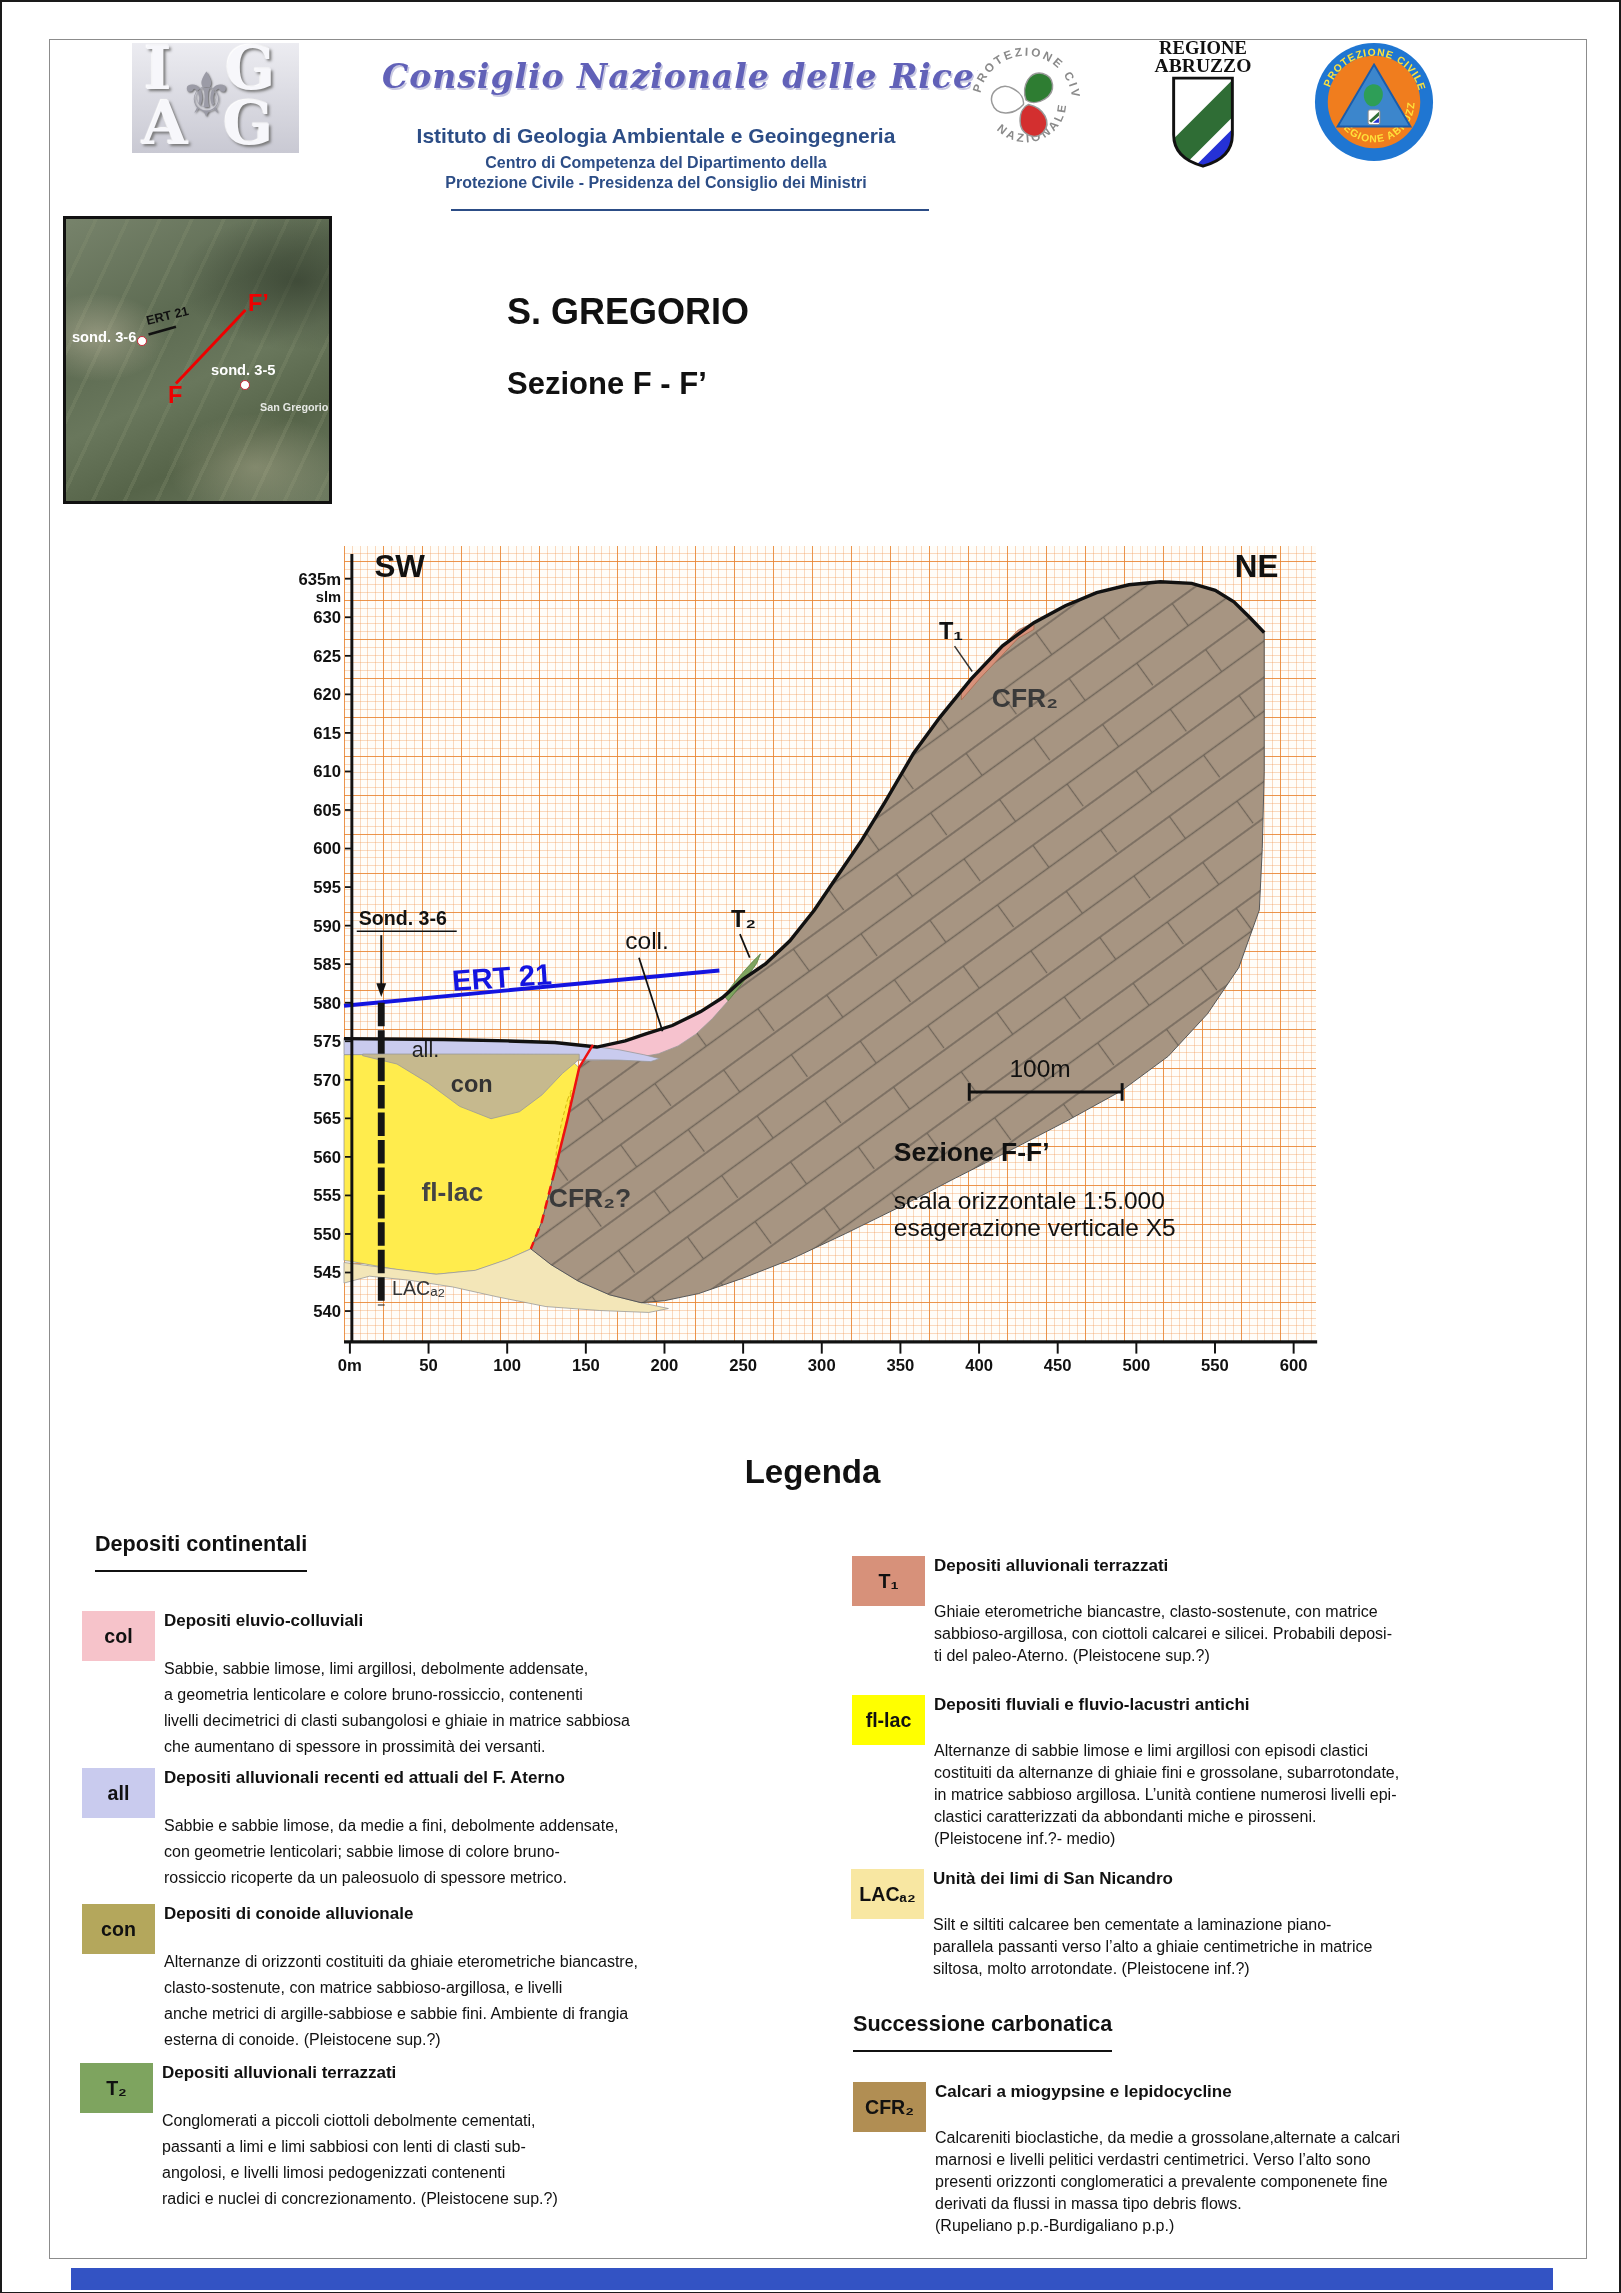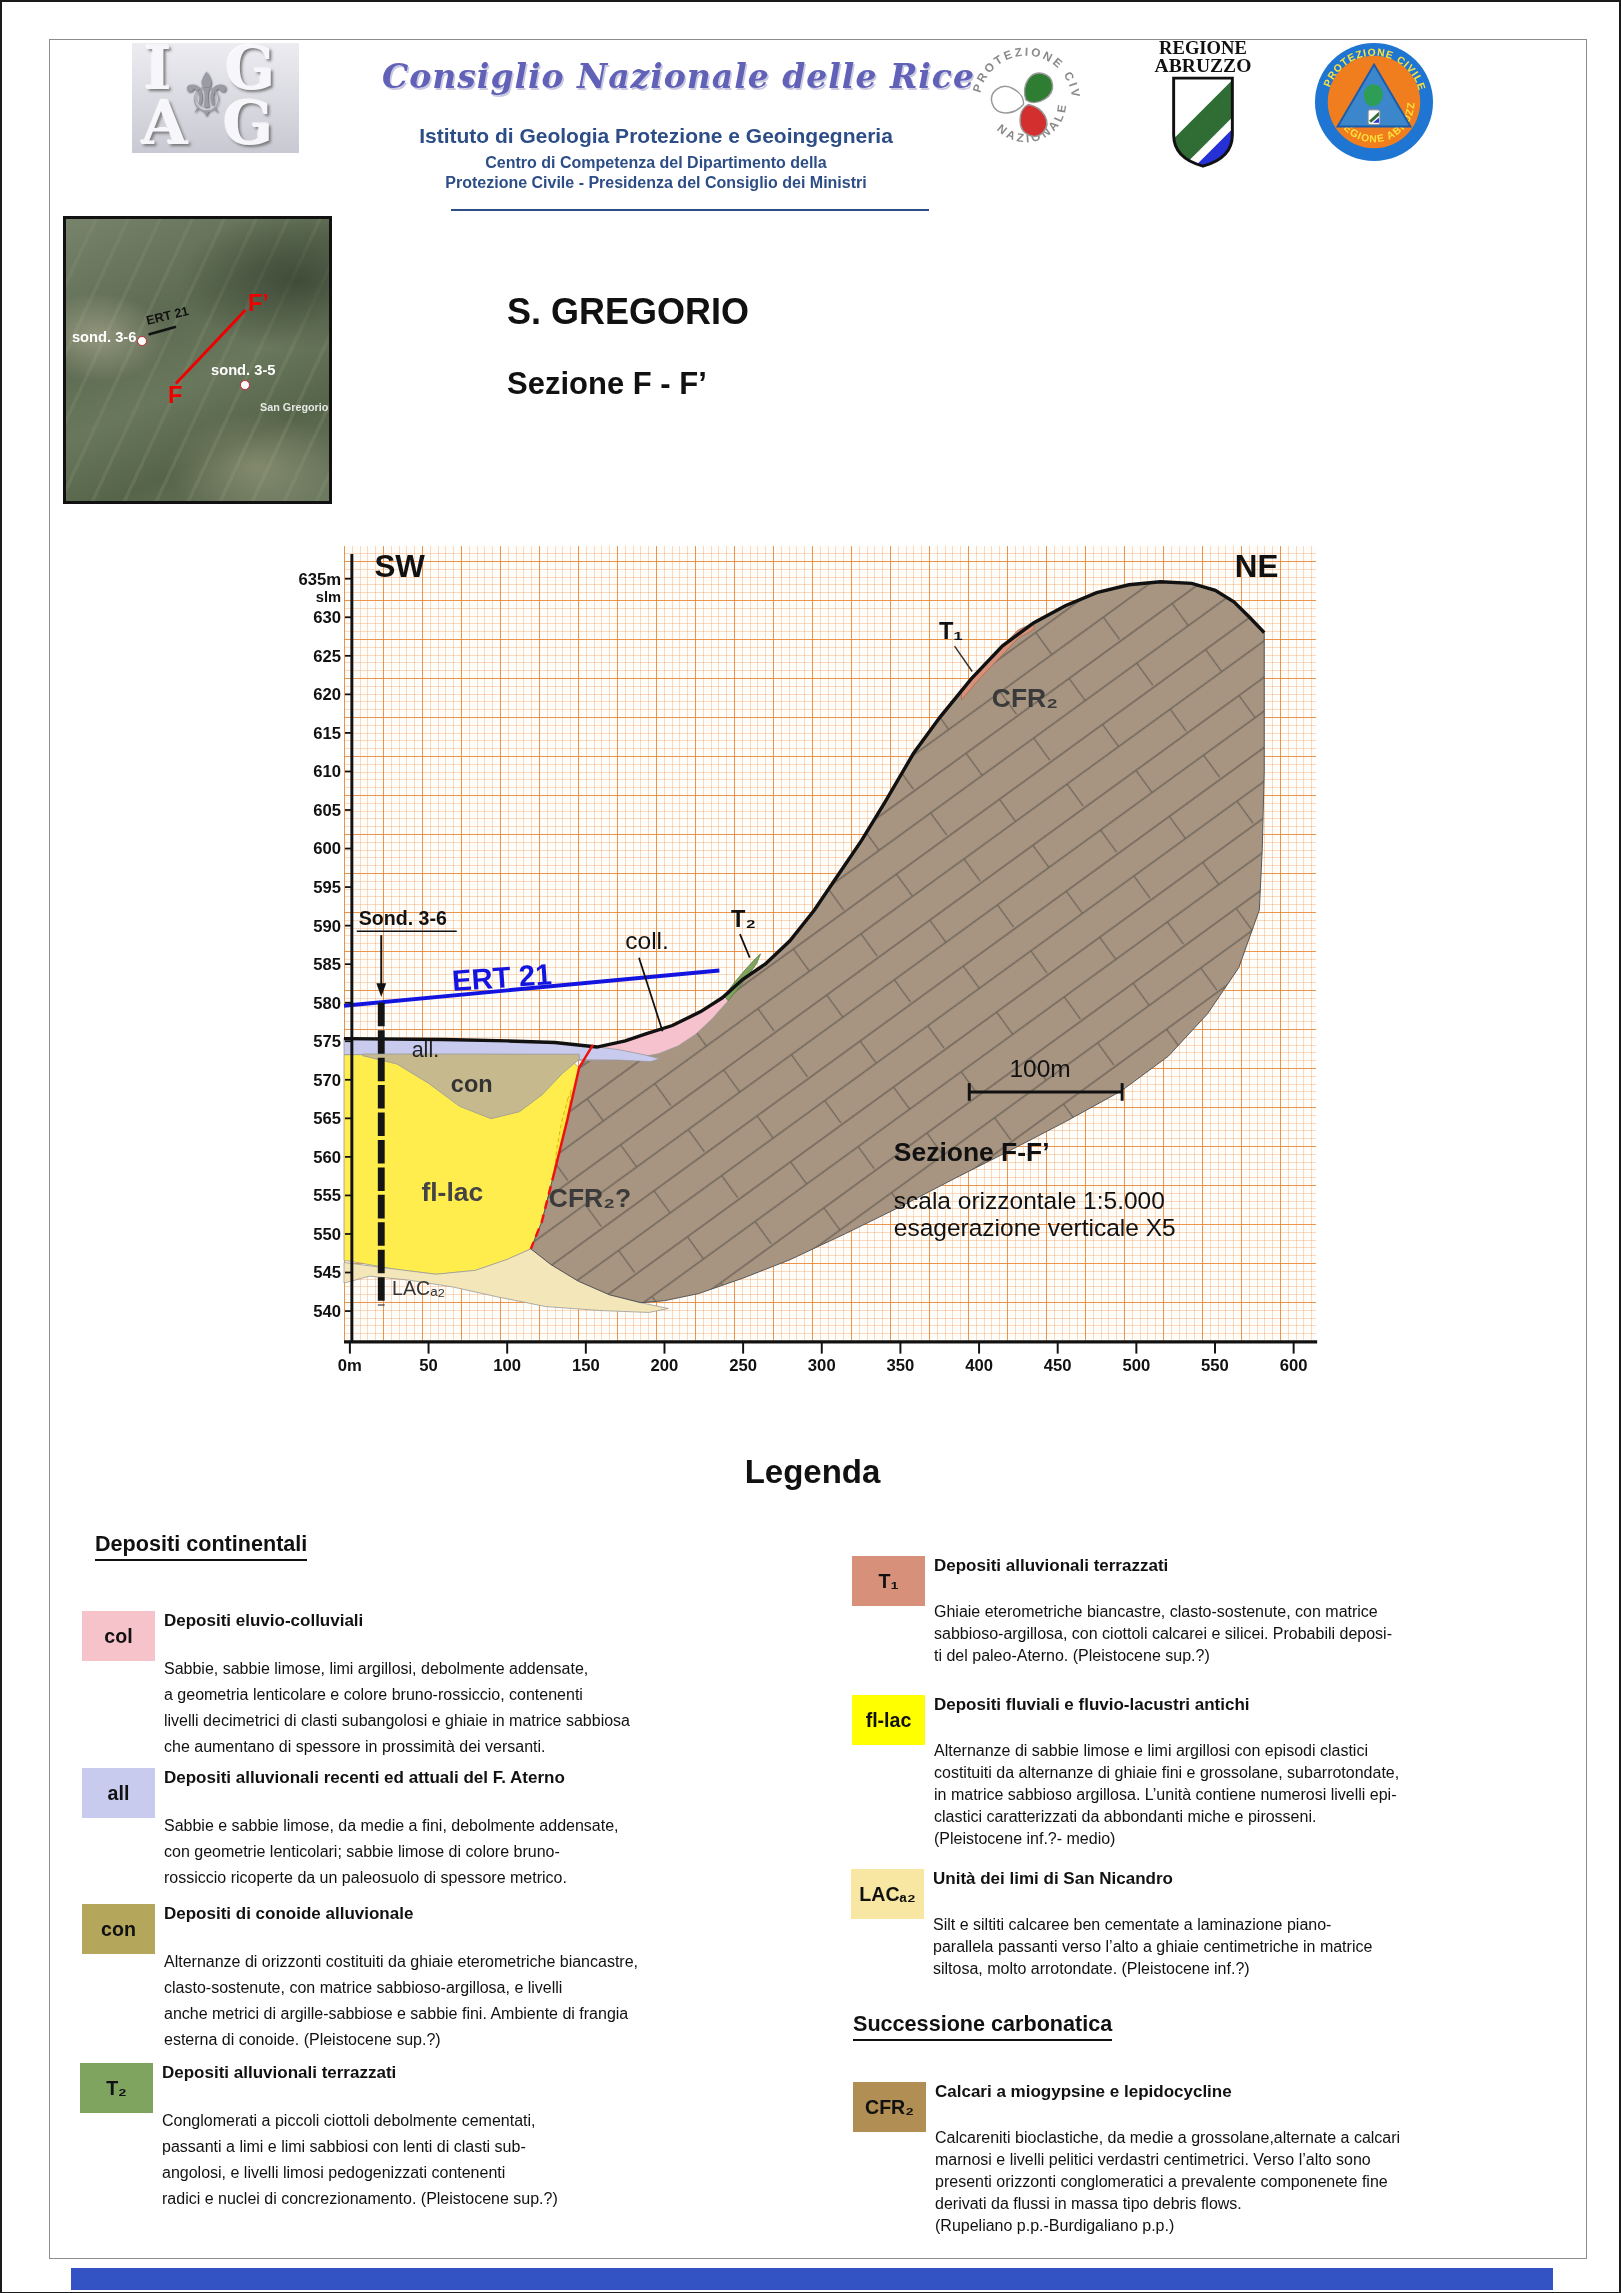--- a/index.html
+++ b/index.html
@@ -45,21 +45,21 @@
       repeating-linear-gradient(0deg,rgba(232,131,47,.8) 0,rgba(232,131,47,.8) 1px,transparent 1px,transparent 39px),
       repeating-linear-gradient(90deg,rgba(232,131,47,.8) 0,rgba(232,131,47,.8) 1px,transparent 1px,transparent 39px),
       repeating-linear-gradient(0deg,rgba(240,150,80,.35) 0,rgba(240,150,80,.35) 1px,transparent 1px,transparent 7.8px),
       repeating-linear-gradient(90deg,rgba(240,150,80,.35) 0,rgba(240,150,80,.35) 1px,transparent 1px,transparent 7.8px);}
   .section-svg{position:absolute;left:294px;top:534px;}
   .section-svg text{font-family:"Liberation Sans",sans-serif;}
   
   .legend-title{position:absolute;left:0;top:1451px;width:1621px;text-align:center;
                 font-size:33px;font-weight:bold;color:#111;}
   .group-head{position:absolute;font-size:21.6px;font-weight:bold;color:#111;
-              border-bottom:2.5px solid #111;padding-bottom:2px;}
+              border-bottom:2.5px solid #111;padding-bottom:13px;}
   .lg-entry{position:absolute;}
   .lg-swatch{position:absolute;left:0;top:0;width:73px;height:50px;display:flex;
              align-items:center;justify-content:center;font-size:19.6px;font-weight:bold;color:#111;}
   .lg-body{position:absolute;left:82px;top:0;white-space:nowrap;}
   .lg-title{font-size:17px;font-weight:bold;color:#111;}
   .lg-desc{position:absolute;left:0;top:45px;font-size:16px;color:#111;}
   .col-left .lg-desc{line-height:26px;}
   .col-right .lg-desc{line-height:22px;}
   
   .footer-bar{position:absolute;left:69px;top:2266px;width:1482px;height:21.6px;}
@@ -74,21 +74,21 @@
     <div class="igag-bg"></div>
     <span class="igag-letter" style="left:39px;top:-3.9px">I</span>
     <span class="igag-letter" style="left:120px;top:-3.9px">G</span>
     <span class="igag-letter" style="left:37px;top:51px">A</span>
     <span class="igag-letter" style="left:118px;top:51px">G</span>
     <span class="igag-fleur" style="left:74px;top:21.6px">⚜</span>
   </div>
 
   <div class="cnr-script">Consiglio Nazionale delle Ricerche</div>
   <div class="inst">
-    <div class="inst-l1">Istituto di Geologia Protezione e Geoingegneria</div>
+    <div class="inst-l1">Istituto di Geologia Ambientale e Geoingegneria</div>
     <div class="inst-l2">Centro di Competenza del Dipartimento della</div>
     <div class="inst-l3">Protezione Civile - Presidenza del Consiglio dei Ministri</div>
   </div>
   <div class="inst-rule"></div>
 
   <svg class="logo" style="left:965px;top:39px" width="118" height="118" viewBox="0 0 120 120">
     <defs>
       <path id="pcnTop" d="M 13,62 A 47,47 0 1 1 107,62"></path>
       <path id="pcnBot" d="M 19,62 A 41,41 0 0 0 101,62"></path>
     </defs>

